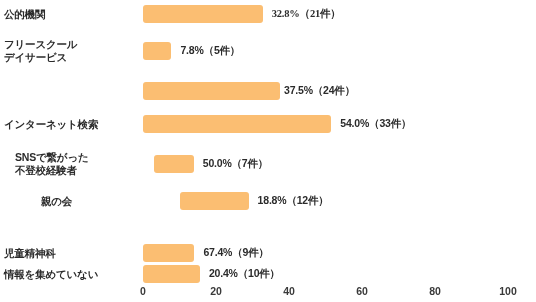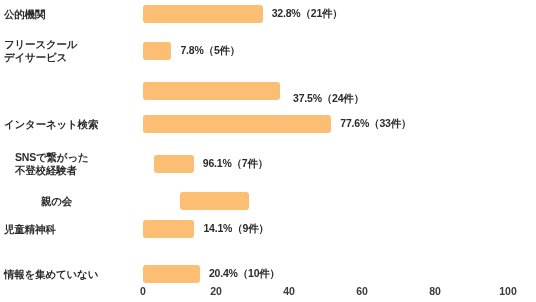--- a/index.html
+++ b/index.html
@@ -85,57 +85,58 @@
   }
 </style>
 </head>
 <body>
 
 <div id="chart-root">
 
   <div class="row" style="top:5px;">
     <div class="cat-label">公的機関</div>
     <div class="bar" id="bar-0" style="width: 119.72px; background: rgb(251, 190, 114);"></div>
-    <div class="bar-value" id="val-0" style="left: 271.72px;">32.8%（21件）</div>
+    <div class="bar-value" id="val-0" style="left: 271.72px; font-family: Liberation Serif, serif;">32.8%（21件）</div>
   </div>
 
   <div class="row" style="top:42px;">
     <div class="cat-label">フリースクール
 デイサービス</div>
     <div class="bar" id="bar-1" style="width: 28.47px; background: rgb(251, 190, 114);"></div>
     <div class="bar-value" id="val-1" style="left: 180.47px;">7.8%（5件）</div>
   </div>
 
   <div class="row" style="top:82px;">
     <div class="bar" id="bar-2" style="width: 136.875px; background: rgb(251, 190, 114);"></div>
-    <div class="bar-value" id="val-2" style="left: 293px; margin-top: 8px;">37.5%（24件）</div>
+    <div class="bar-value" id="val-2" style="left: 284px;">37.5%（24件）</div>
   </div>
 
   <div class="row" style="top:115px;">
     <div class="cat-label">インターネット検索</div>
     <div class="bar" id="bar-3" style="width: 188.34px; background: rgb(251, 190, 114);"></div>
-    <div class="bar-value" id="val-3" style="left: 340.34px;">77.6%（33件）</div>
+    <div class="bar-value" id="val-3" style="left: 340.34px;">54.0%（33件）</div>
   </div>
 
   <div class="row" style="top:155px;margin-left:11px;">
     <div class="cat-label">SNSで繋がった
 不登校経験者</div>
     <div class="bar" id="bar-4" style="width: 39.785px; background: rgb(251, 190, 114);"></div>
-    <div class="bar-value" id="val-4" style="left: 191.785px;">96.1%（7件）</div>
+    <div class="bar-value" id="val-4" style="left: 191.785px;">50.0%（7件）</div>
   </div>
 
   <div class="row" style="top:192px;margin-left:37px;">
     <div class="cat-label">親の会</div>
     <div class="bar" id="bar-5" style="width: 68.62px; background: rgb(251, 190, 114);"></div>
+    <div class="bar-value" id="val-5" style="left: 220.62px;">18.8%（12件）</div>
   </div>
 
-  <div class="row" style="top:220px;">
+  <div class="row" style="top:244px;">
     <div class="cat-label">児童精神科</div>
     <div class="bar" id="bar-6" style="width: 51.465px; background: rgb(251, 190, 114);"></div>
-    <div class="bar-value" id="val-6" style="left: 203.465px;">14.1%（9件）</div>
+    <div class="bar-value" id="val-6" style="left: 203.465px;">67.4%（9件）</div>
   </div>
 
   <div class="row" style="top:265px;">
     <div class="cat-label">情報を集めていない</div>
     <div class="bar" id="bar-7" style="width: 56.94px; background: rgb(251, 190, 114);"></div>
     <div class="bar-value" id="val-7" style="left: 208.94px;">20.4%（10件）</div>
   </div>
 
   <div id="x-axis">
     <div class="x-tick" id="tick-0" style="left: 143px;">0</div>

